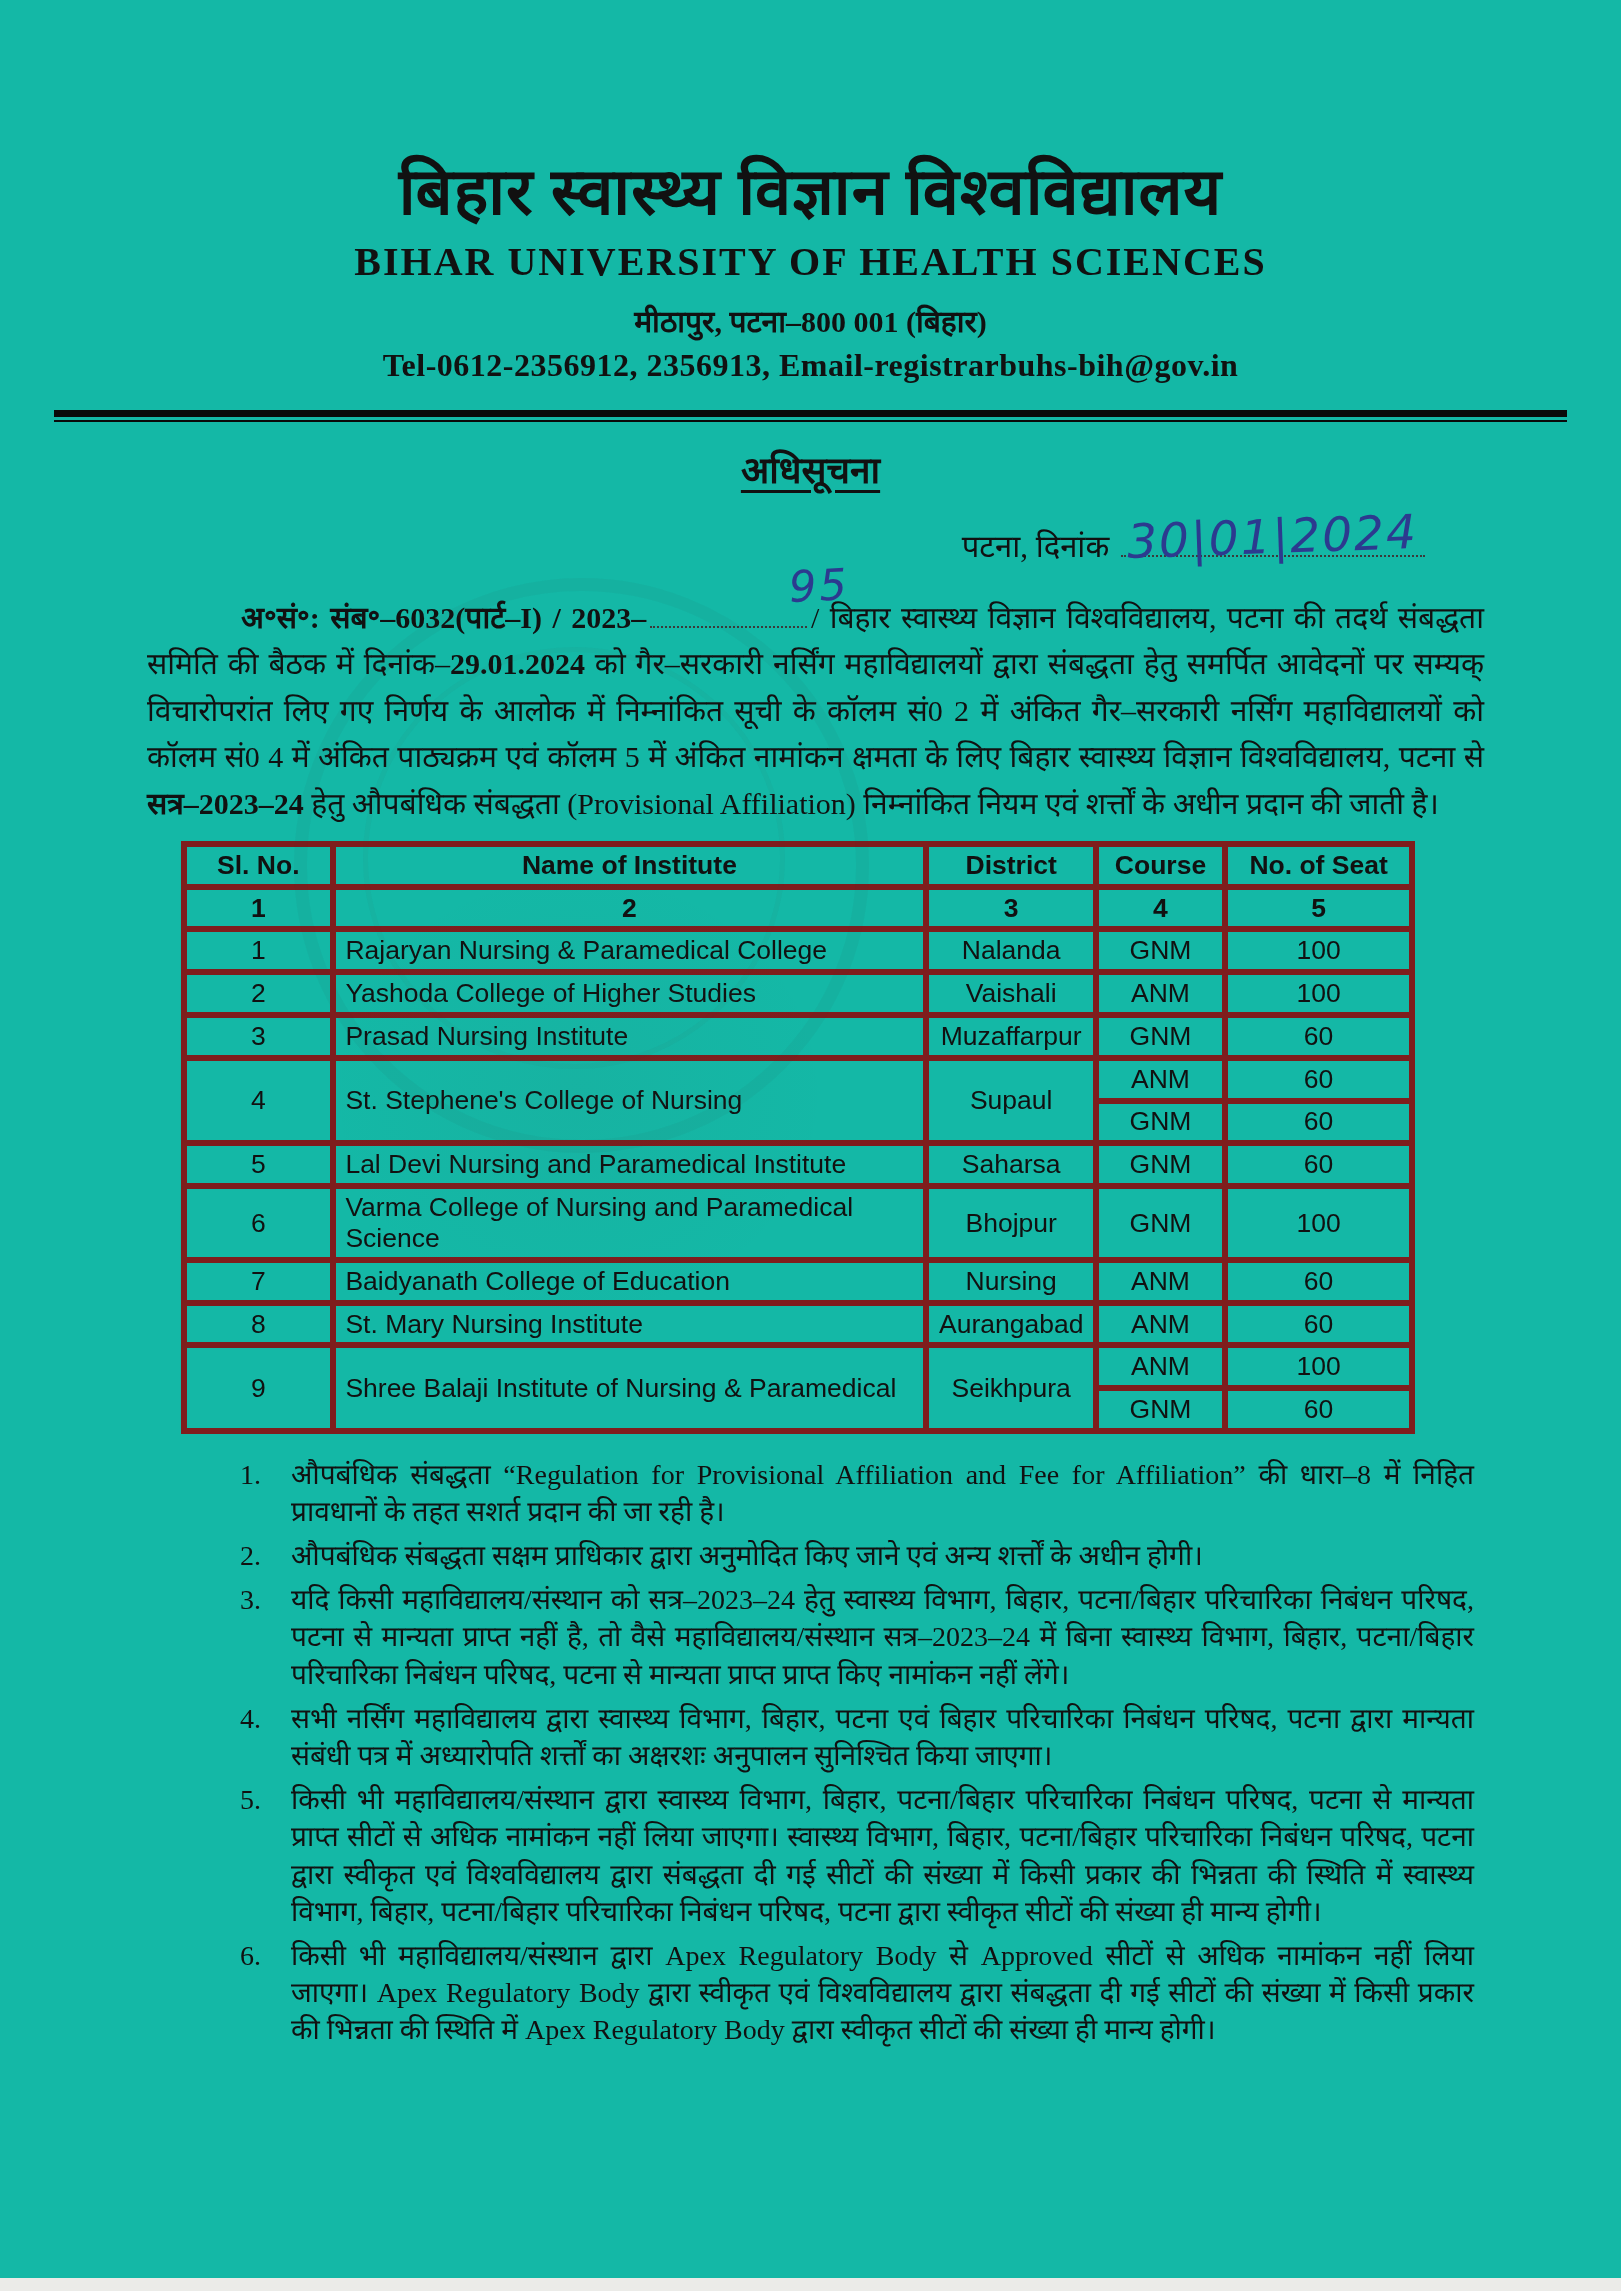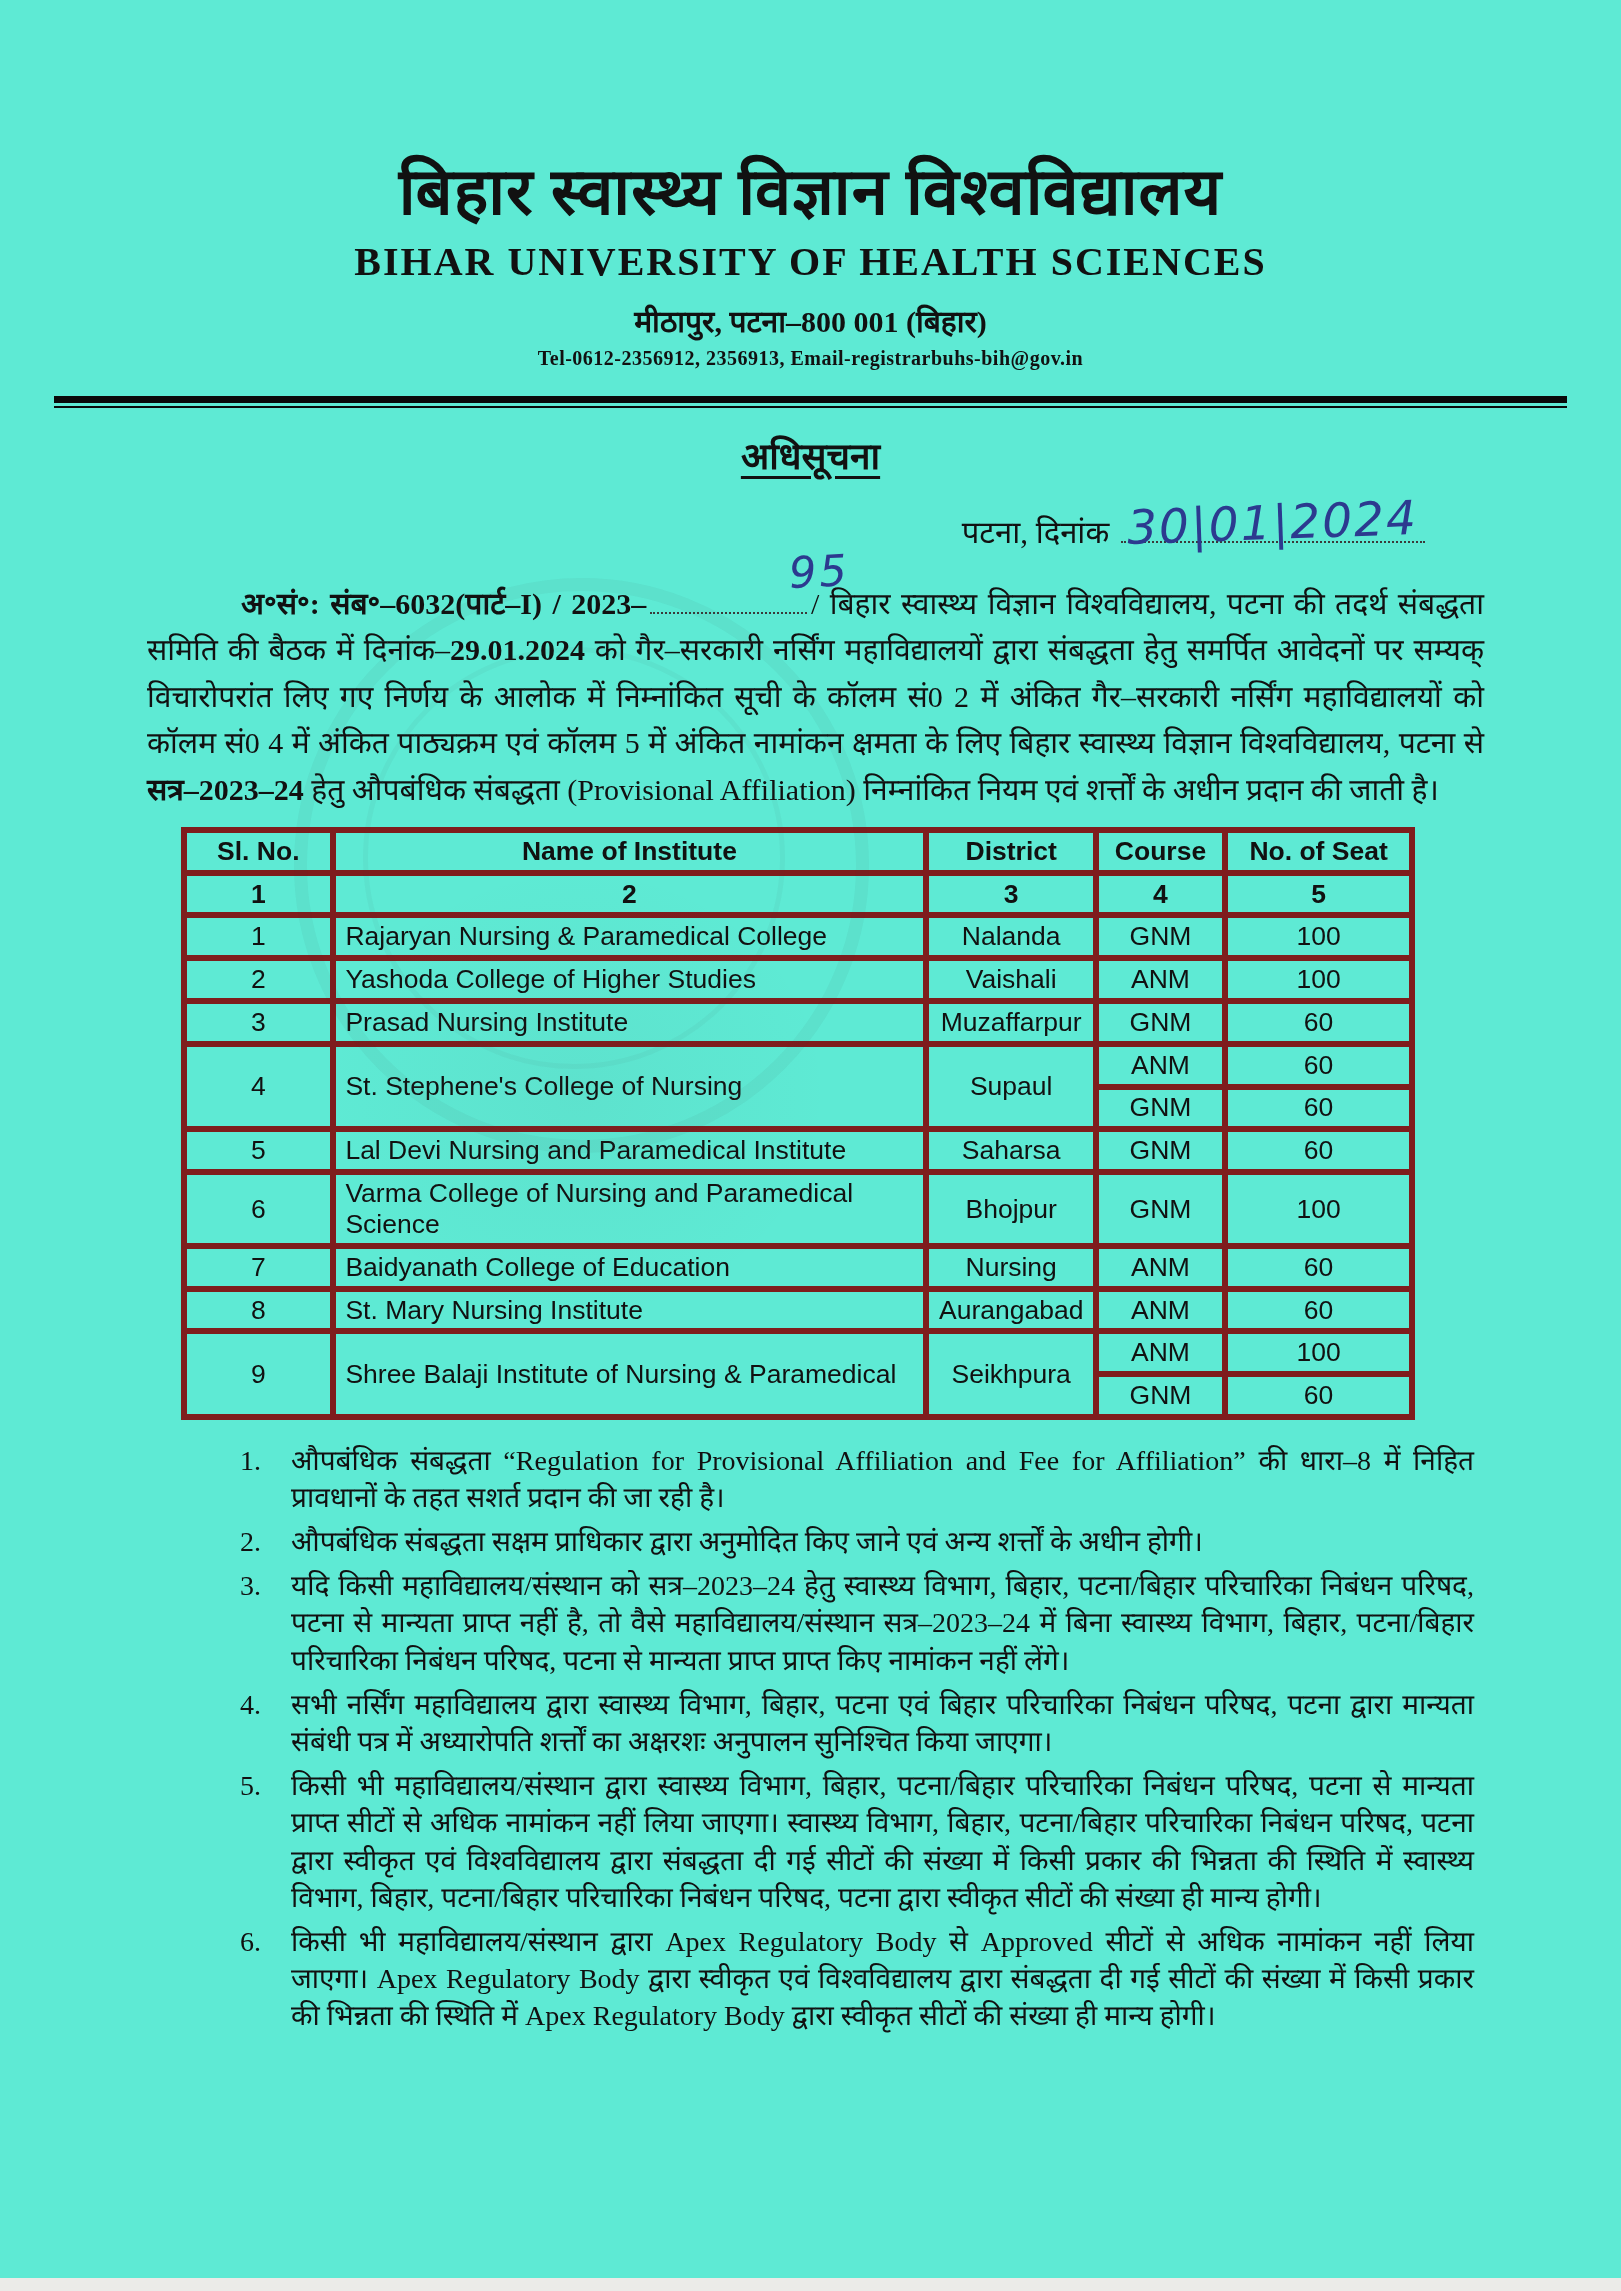--- a/index.html
+++ b/index.html
@@ -1,38 +1,38 @@
 <!DOCTYPE html>
 <html><head>
 <meta charset="utf-8">
 <style>
   html,body{margin:0;padding:0;background:#ffffff;}
   .page{
     position:relative;
     width:1621px;
     height:2292px;
-    background:#5eead4;
+    background:#14b8a6;
     overflow:hidden;
     color:#111;
     font-family:"Liberation Serif", serif;
   }
   
   .wm-circle1{position:absolute;top:578px;left:294px;width:549px;height:549px;
     border:13.7px solid rgba(60,60,60,0.05);border-radius:50%;}
   .wm-circle2{position:absolute;top:647px;left:363px;width:412px;height:412px;
     border:5.9px solid rgba(60,60,60,0.045);border-radius:50%;}
   .wm-blob{position:absolute;top:863px;left:323px;width:510px;height:461px;
     background:radial-gradient(ellipse at center, rgba(80,80,80,0.05) 0%, rgba(80,80,80,0) 70%);}
   .scan-edge{position:absolute;left:0;right:0;bottom:0;height:13.7px;background:#ebebe8;}
 
   .header{margin-top:157px;text-align:center;}
   .hi-title{font-size:65px;font-weight:bold;letter-spacing:1px;line-height:1.1;}
   .en-title{font-size:40px;font-weight:bold;letter-spacing:2px;margin-top:9.8px;}
   .addr{font-size:30px;font-weight:bold;margin-top:15px;}
-  .tel{font-size:20px;font-weight:bold;margin-top:5.9px;letter-spacing:0.5px;}
+  .tel{font-size:32px;font-weight:bold;margin-top:5.9px;letter-spacing:0.5px;}
 
   .rule{margin:25.5px 54px 0 54px;border-top:7.8px solid #0a0a0a;border-bottom:2.9px solid #0a0a0a;height:2.9px;}
 
   .notice-heading{text-align:center;font-size:37px;font-weight:bold;margin-top:21.6px;
     text-decoration:underline;text-underline-offset:6.9px;text-decoration-thickness:2.9px;}
 
   .date-line{margin-top:25.5px;text-align:right;padding-right:196px;font-size:31px;}
   .dotline{display:inline-block;position:relative;border-bottom:2.9px dotted #3a3a3a;vertical-align:baseline;}
   .dotline.date-w{width:304px;height:35px;margin-left:11.8px;}
   .dotline.no-w{width:157px;height:29px;margin:0 3.9px;}

